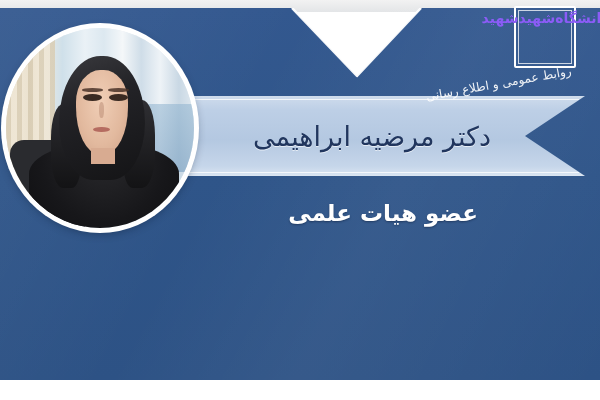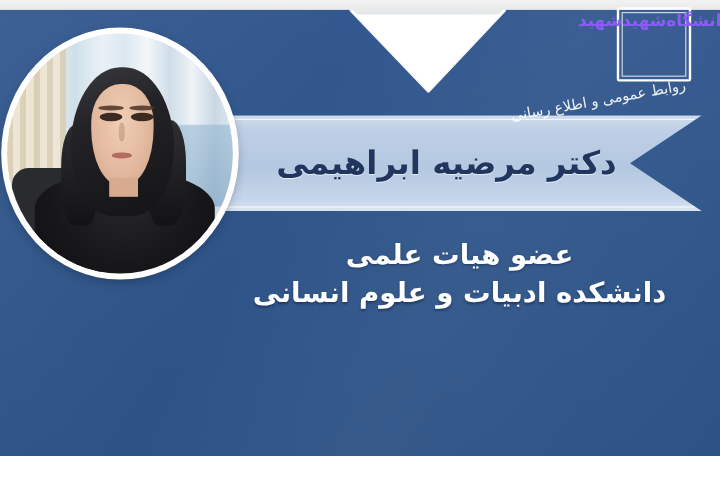--- a/index.html
+++ b/index.html
@@ -45,21 +45,21 @@
     background:rgba(255,255,255,.75);
   }
   .ribbon-inner-line.b{top:172px;}
 
   .ribbon-text{
     position:absolute;left:185px;top:96px;width:400px;height:80px;
     display:flex;align-items:center;justify-content:center;
     padding-left:0;padding-right:26px;
     box-sizing:border-box;
     color:#21365e;
-    font-size:27px;font-weight:bold;
+    font-size:27px;font-weight:normal;
     letter-spacing:0;
     direction:rtl;
     text-shadow:0 1px 0 rgba(255,255,255,.6);
     white-space:nowrap;
   }
 
   
   .subtitle{
     position:absolute;left:187px;top:198px;width:400px;
     text-align:center;direction:rtl;color:#ffffff;
@@ -207,21 +207,20 @@
 
   <div class="sheen"></div>
 
   <div class="ribbon"></div>
   <div class="ribbon-inner-line"></div>
   <div class="ribbon-inner-line b"></div>
   <div class="ribbon-text">دکتر مرضیه ابراهیمی</div>
 
   <div class="subtitle">
     <div class="l1">عضو هیات علمی</div>
-    <div class="l2">دانشکده ادبیات و علوم انسانی</div>
   </div>
 
   <div class="photo-wrap">
     <div class="photo">
       <div class="ph-bg"></div>
       <div class="ph-chair"></div>
       <div class="ph-body"></div>
       <div class="ph-scarf-l"></div>
       <div class="ph-scarf-r"></div>
       <div class="ph-scarf"></div>

